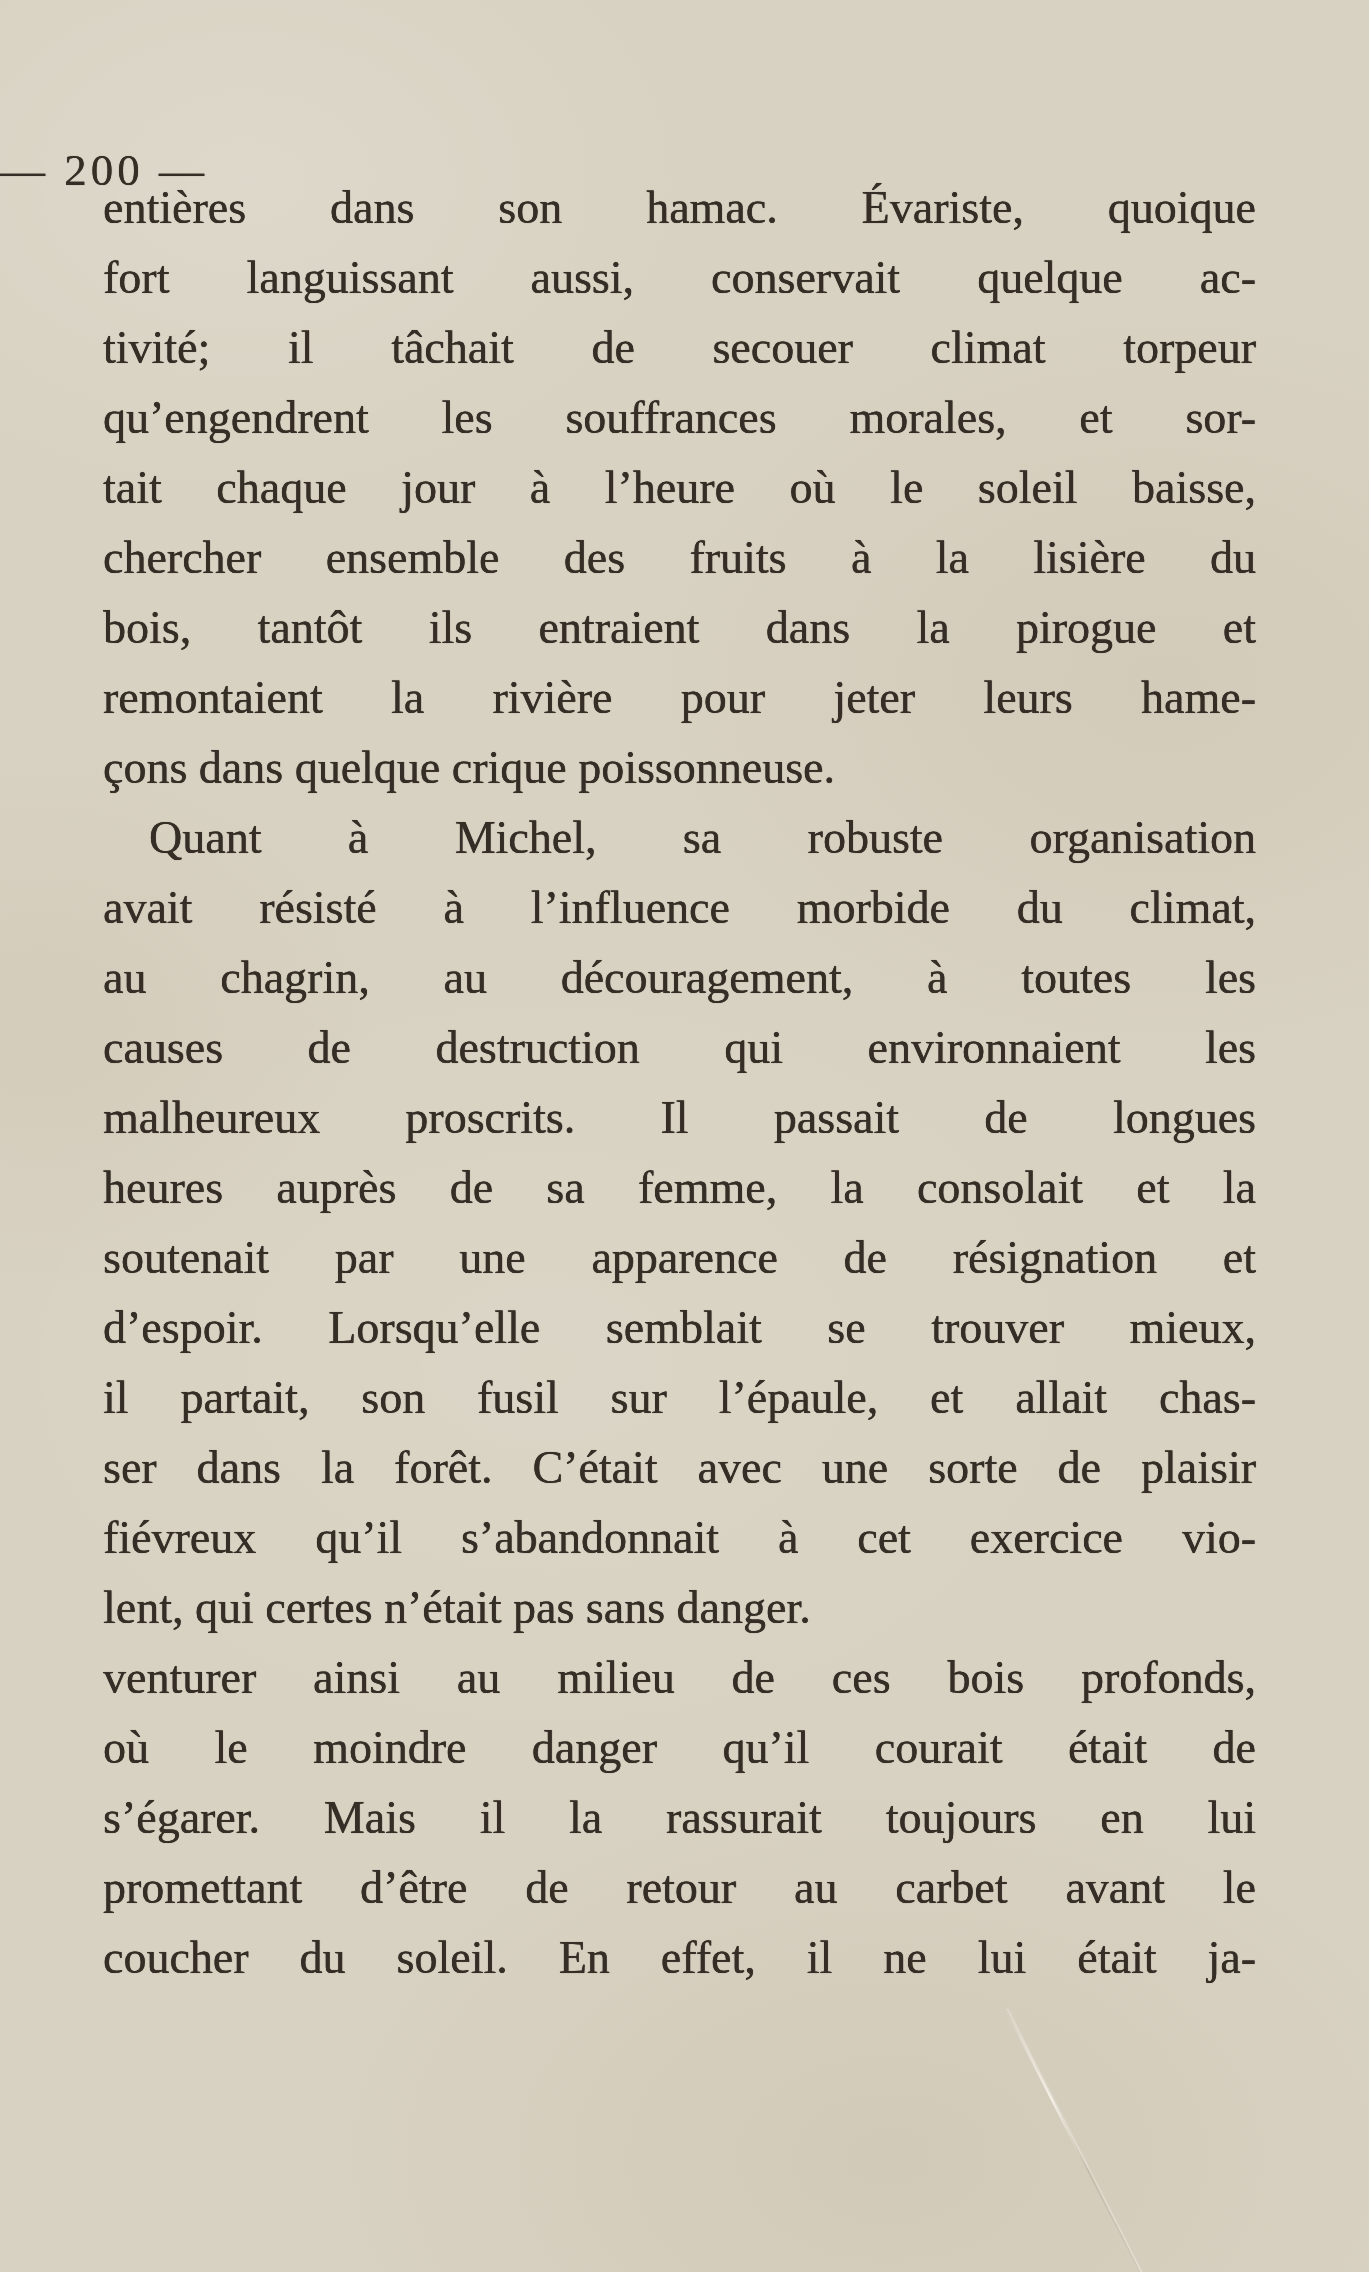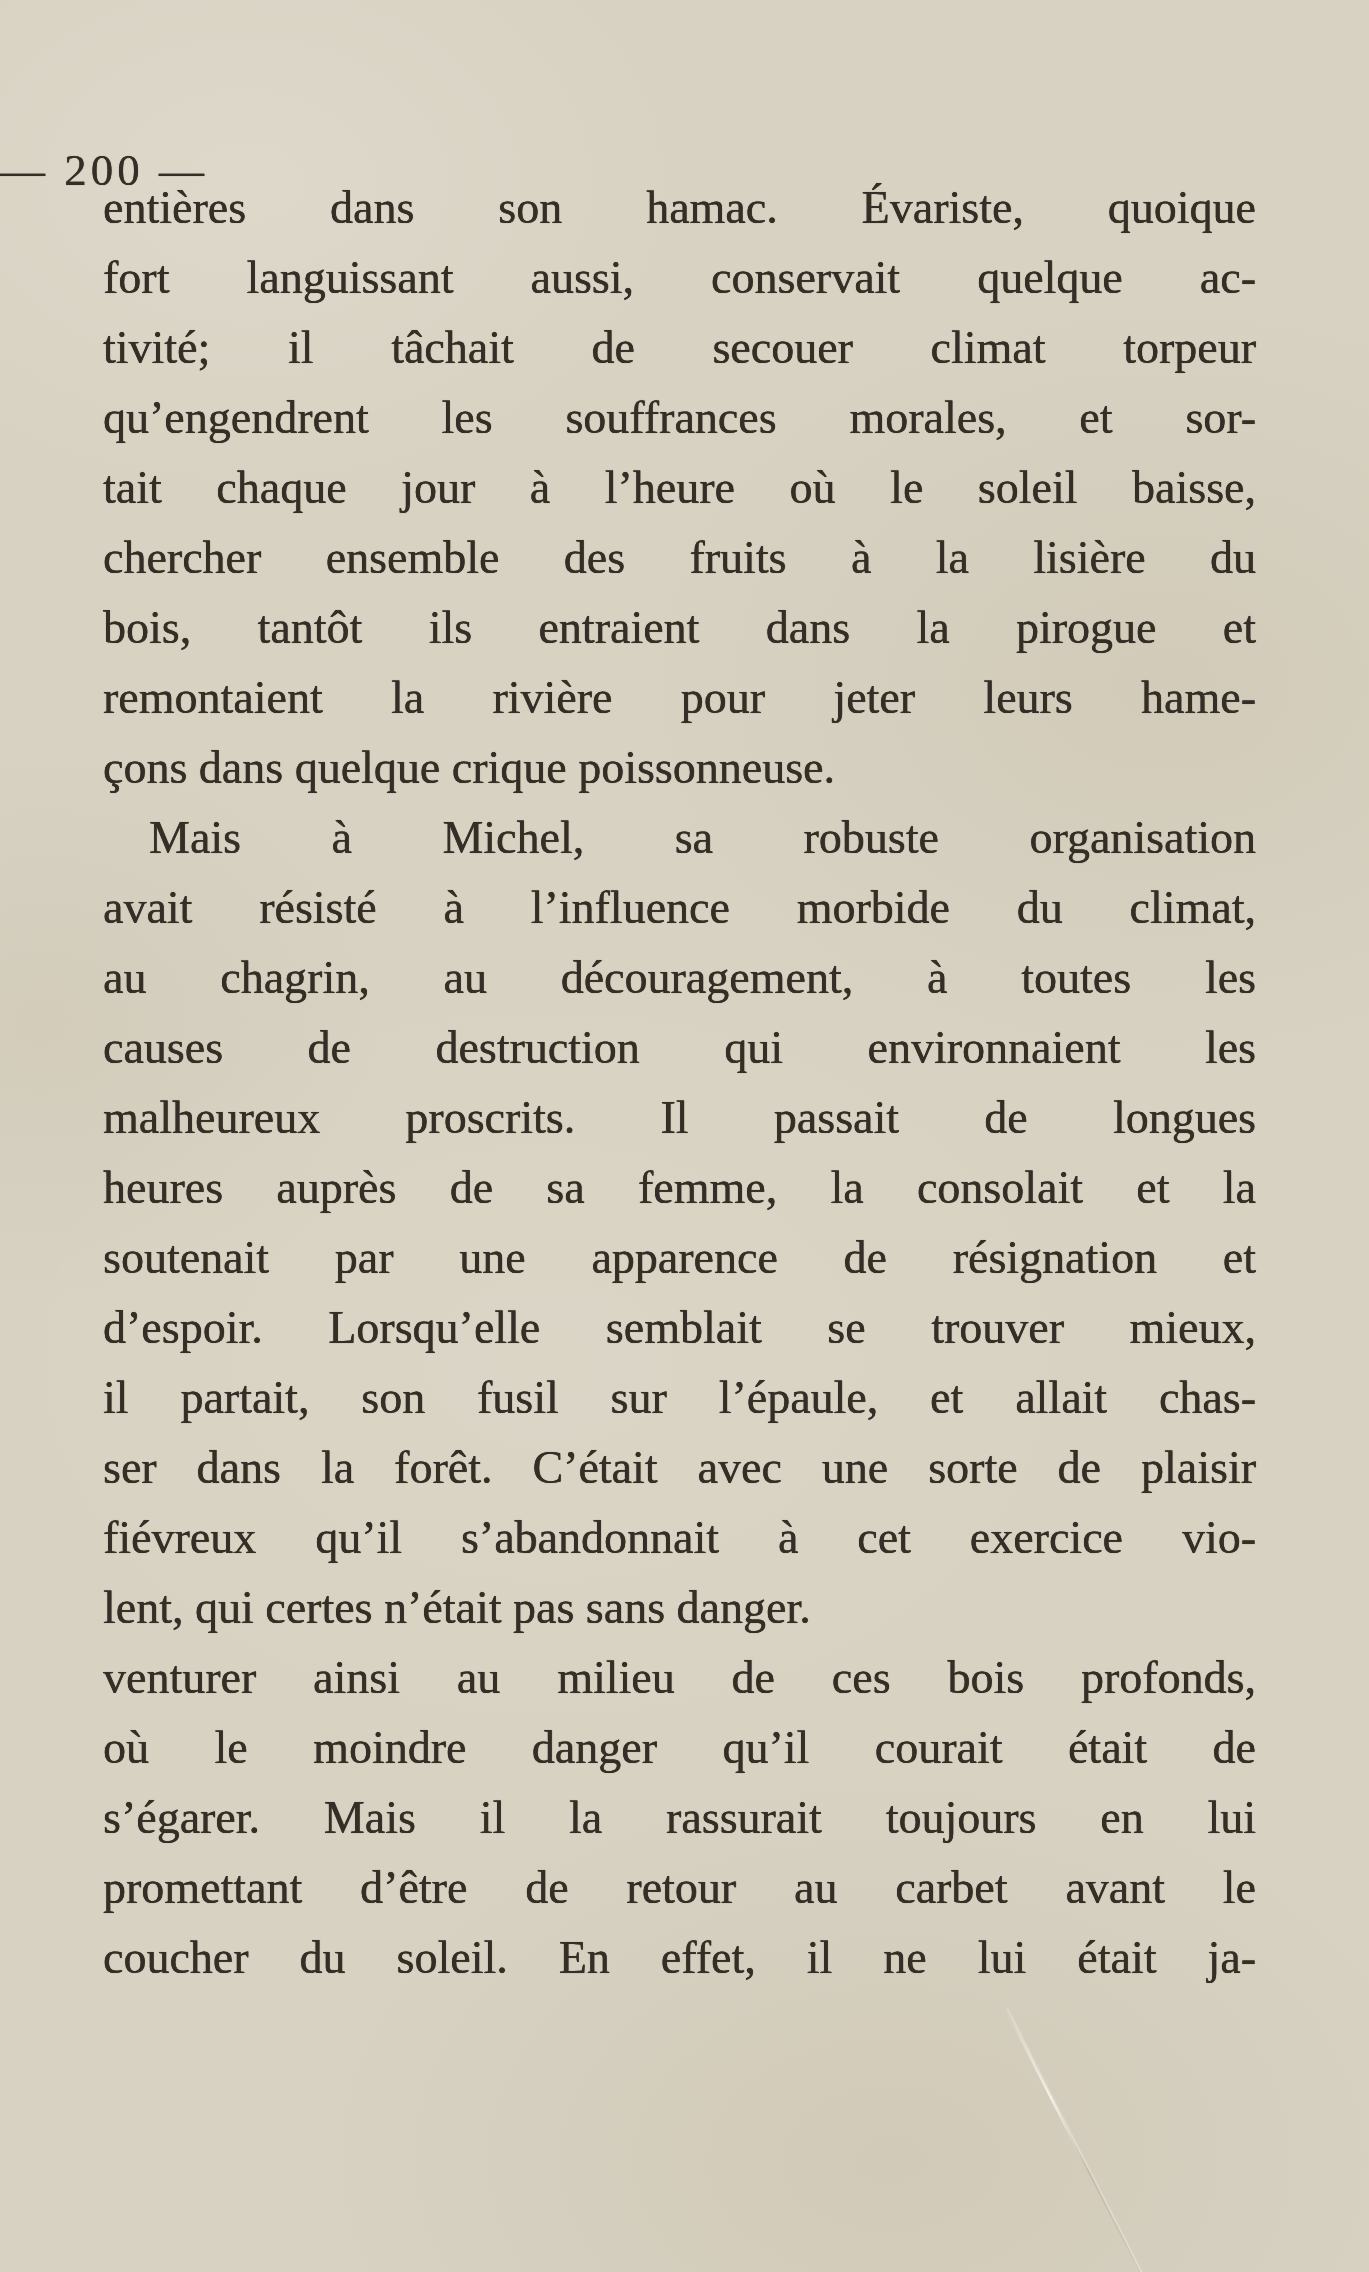--- a/index.html
+++ b/index.html
@@ -78,21 +78,21 @@
   <div class="text-block">
     <div class="line">entières dans son hamac. Évariste, quoique</div>
     <div class="line">fort languissant aussi, conservait quelque ac-</div>
     <div class="line">tivité; il tâchait de secouer climat torpeur</div>
     <div class="line">qu’engendrent les souffrances morales, et sor-</div>
     <div class="line">tait chaque jour à l’heure où le soleil baisse,</div>
     <div class="line">chercher ensemble des fruits à la lisière du</div>
     <div class="line">bois, tantôt ils entraient dans la pirogue et</div>
     <div class="line">remontaient la rivière pour jeter leurs hame-</div>
     <div class="line flush">çons dans quelque crique poissonneuse.</div>
-    <div class="line indent">Mais à Michel, sa robuste organisation</div>
+    <div class="line indent">Quant à Michel, sa robuste organisation</div>
     <div class="line">avait résisté à l’influence morbide du climat,</div>
     <div class="line">au chagrin, au découragement, à toutes les</div>
     <div class="line">causes de destruction qui environnaient les</div>
     <div class="line">malheureux proscrits. Il passait de longues</div>
     <div class="line">heures auprès de sa femme, la consolait et la</div>
     <div class="line">soutenait par une apparence de résignation et</div>
     <div class="line">d’espoir. Lorsqu’elle semblait se trouver mieux,</div>
     <div class="line">il partait, son fusil sur l’épaule, et allait chas-</div>
     <div class="line">ser dans la forêt. C’était avec une sorte de plaisir</div>
     <div class="line">fiévreux qu’il s’abandonnait à cet exercice vio-</div>

